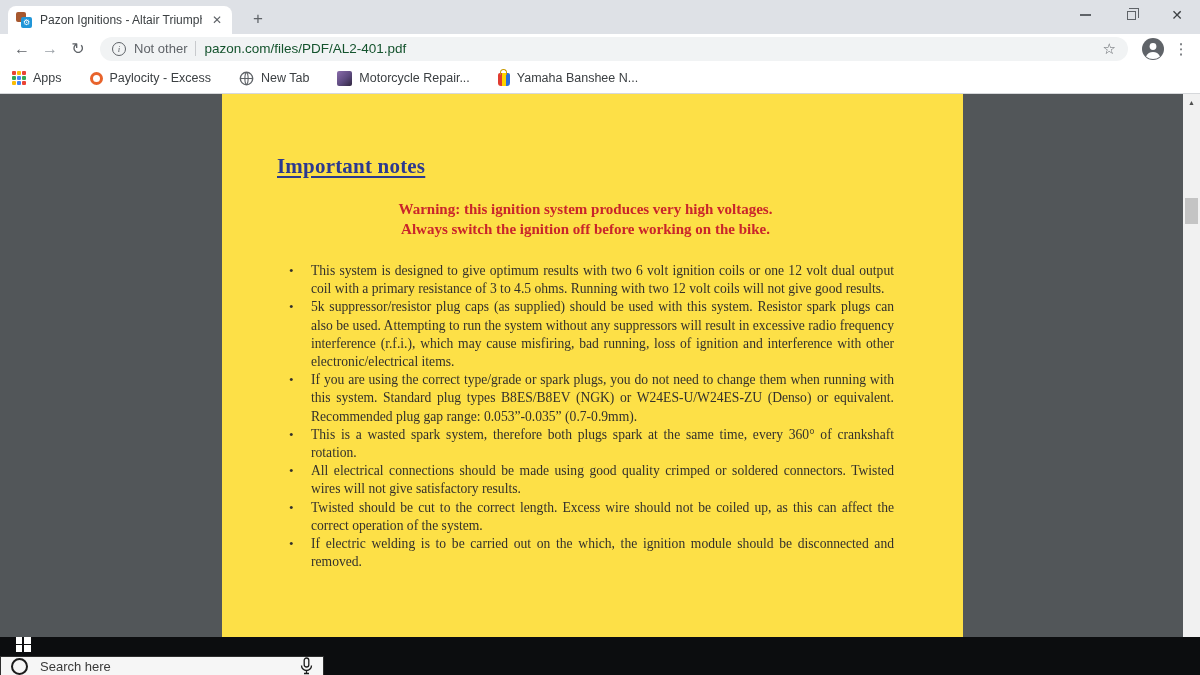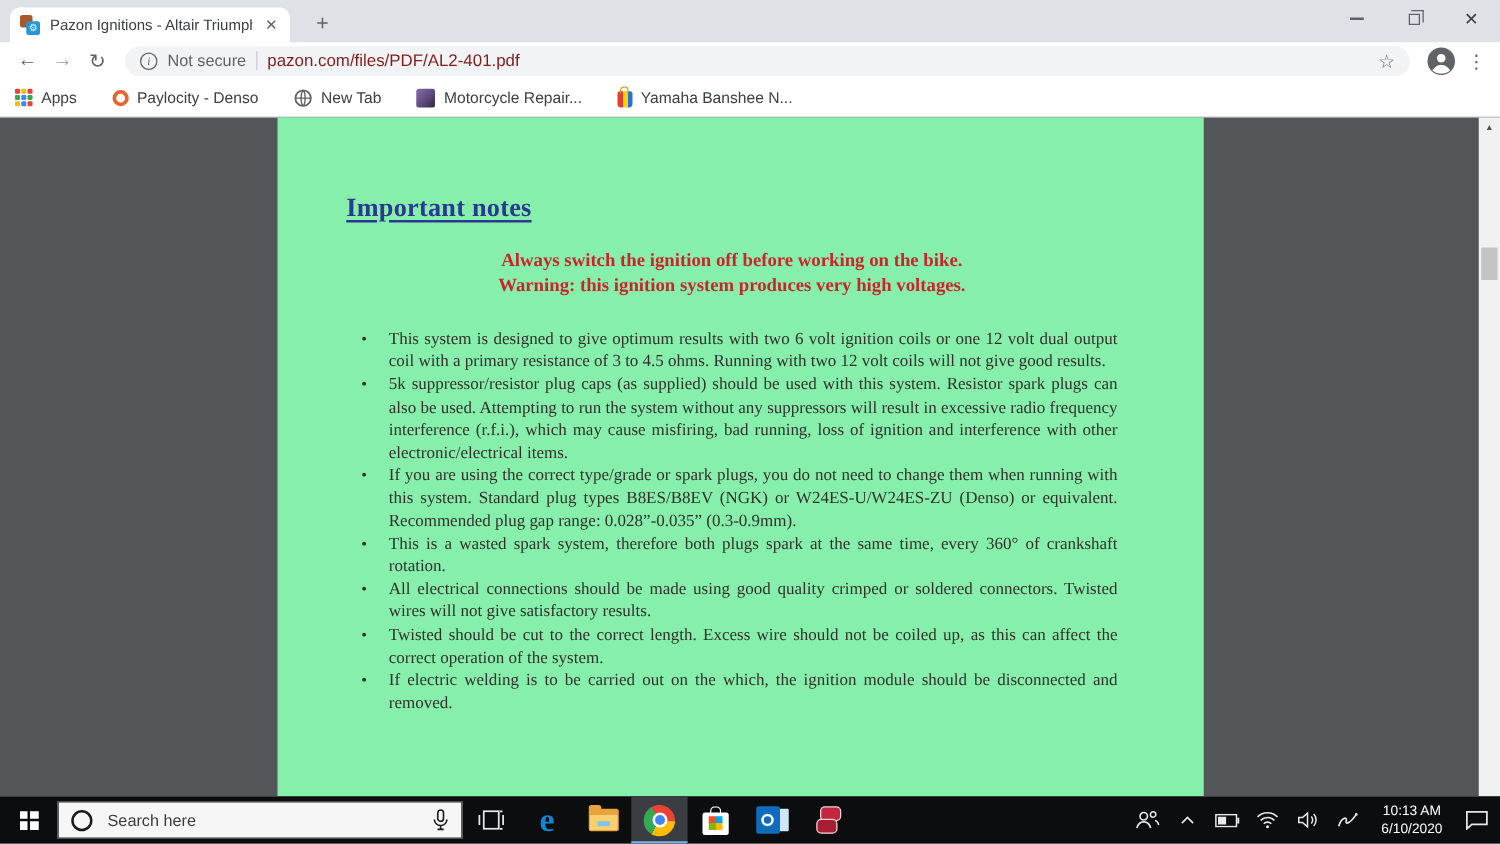--- a/index.html
+++ b/index.html
@@ -31,21 +31,21 @@
          display: flex; align-items: center; padding: 0 8px; }
   .nav-icon { width: 28px; height: 26px; display: flex; align-items: center; justify-content: center;
          font-size: 16px; color: #5f6368; }
   .nav-icon.fwd { color: #9aa0a6; }
   .omnibox { flex: 1; height: 24px; background: #f1f3f4; border-radius: 13px; margin: 0 8px;
          display: flex; align-items: center; padding: 0 12px; gap: 8px; min-width: 0; }
   .info-circle { width: 14px; height: 14px; border: 1.4px solid #5f6368; border-radius: 50%; color: #5f6368;
          font-size: 9px; font-style: italic; font-family: "Liberation Serif", serif; display: flex; align-items: center; justify-content: center; flex: 0 0 auto; }
   .security-label { font-size: 13px; color: #5f6368; white-space: nowrap; }
   .omni-sep { width: 1px; height: 15px; background: #c8cacd; flex: 0 0 auto; }
-  .url-text { font-size: 13.5px; color: #7f1d1d; white-space: nowrap; overflow: hidden; flex: 1; }
+  .url-text { font-size: 13.5px; color: #14532d; white-space: nowrap; overflow: hidden; flex: 1; }
   .star-icon { font-size: 15px; color: #5f6368; flex: 0 0 auto; }
   .avatar-btn { width: 26px; height: 26px; display: flex; align-items: center; justify-content: center; margin: 0 4px; }
   .menu-dots { width: 22px; height: 26px; display: flex; align-items: center; justify-content: center;
          font-size: 15px; color: #5f6368; letter-spacing: 0; }
 
   
   .bookmarks { position: absolute; top: 63px; left: 0; right: 0; height: 31px; background: #fff;
          border-bottom: 1px solid #d6d8db; display: flex; align-items: center; padding: 0 12px; gap: 28px; }
   .bm-item { display: flex; align-items: center; gap: 7px; font-size: 12.5px; color: #3c4043; white-space: nowrap; }
   .apps-grid { width: 14px; height: 14px; display: grid; grid-template-columns: repeat(3, 1fr); gap: 1.5px; }
@@ -53,38 +53,38 @@
   .paylocity-ring { width: 13px; height: 13px; border-radius: 50%; border: 3.5px solid #e8632b; background: #fff; }
   .img-favicon { width: 15px; height: 15px; border-radius: 2px;
          background: linear-gradient(135deg, #8a6cab 0%, #5d4a7e 55%, #30263f 100%); }
   .bag-favicon { width: 12px; height: 13px; border-radius: 2px 2px 3px 3px; position: relative; margin-top: 3px;
          background: linear-gradient(90deg, #e03c31 0 34%, #ffd400 34% 67%, #2a6fdb 67%); }
   .bag-favicon::before { content: ""; position: absolute; top: -4px; left: 2.5px; width: 5px; height: 5px;
          border: 1.6px solid #c79a00; border-bottom: none; border-radius: 4px 4px 0 0; }
 
   
   .content { position: absolute; top: 94px; left: 0; right: 0; height: 543px; background: #525659; }
-  .pdf-page { position: absolute; left: 222px; top: 0; width: 741px; height: 543px; background: #86efac; overflow: hidden; }
+  .pdf-page { position: absolute; left: 222px; top: 0; width: 741px; height: 543px; background: #fde047; overflow: hidden; }
   .page-inner { padding: 60px 69px 0 55px; font-family: "Liberation Serif", serif; color: #33302c; }
   .pdf-heading { margin: 0; font-size: 21px; font-weight: bold; color: #2b3990; text-decoration: underline;
          text-underline-offset: 3px; display: inline-block; letter-spacing: 0.2px; }
   .pdf-warning { margin-top: 20px; text-align: center; color: #c9252b; font-weight: bold; font-size: 15px; line-height: 20px; }
   .notes-list { margin: 23px 0 0 0; padding: 0 0 0 34px; }
   .notes-list li { list-style: none; position: relative; font-size: 13.6px; line-height: 18.2px;
          text-align: justify; color: #33302c; }
   .notes-list li::before { content: "\2022"; position: absolute; left: -22px; top: 0; font-size: 13px; }
 
   
   .scrollbar { position: absolute; right: 0; top: 0; width: 17px; height: 543px; background: #f1f1f1; }
   .scroll-up { height: 16px; display: flex; align-items: center; justify-content: center; color: #505050; font-size: 7px; }
   .scroll-thumb { position: absolute; left: 2px; top: 104px; width: 13px; height: 26px; background: #c4c4c4; }
 
   
   .taskbar { position: absolute; bottom: 0; left: 0; right: 0; height: 38px; background: #0c0d0f;
-         display: flex; align-items: stretch; }
+         display: flex; align-items: stretch; flex-direction: column; }
   .tb-btn { width: 46px; display: flex; align-items: center; justify-content: center; }
   .win-logo { width: 15px; height: 15px; display: grid; grid-template-columns: 1fr 1fr; gap: 1.5px; }
   .win-logo span { background: #fff; }
   .tb-search { width: 324px; margin: 4px 0; background: #f6f6f6; border: 1px solid #2e2e2e;
          display: flex; align-items: center; padding: 0 10px; gap: 10px; }
   .cortana-ring { width: 17px; height: 17px; border: 2.4px solid #1b1b1b; border-radius: 50%; flex: 0 0 auto; }
   .tb-search input { flex: 1; border: none; outline: none; background: transparent; font-size: 13px; color: #111;
          font-family: "Liberation Sans", sans-serif; }
   .tb-search input::placeholder { color: #3a3a3a; opacity: 1; }
   .tb-app { width: 45px; display: flex; align-items: center; justify-content: center; position: relative; }
@@ -152,21 +152,21 @@
         </div>
     </div>
   </div>
 
   <div class="toolbar">
     <div class="nav-icon">←</div>
     <div class="nav-icon fwd">→</div>
     <div class="nav-icon">↻</div>
     <div class="omnibox">
       <span class="info-circle">i</span>
-      <span class="security-label">Not secure</span>
+      <span class="security-label">Not other</span>
       <span class="omni-sep"></span>
       <span class="url-text">pazon.com/files/PDF/AL2-401.pdf</span>
       <span class="star-icon">☆</span>
     </div>
     <div class="avatar-btn">
       <svg width="24" height="24" viewBox="0 0 24 24">
         <circle cx="12" cy="12" r="11" fill="#5f6368"></circle>
         <circle cx="12" cy="9.5" r="3.4" fill="#fff"></circle>
         <path d="M5 19.5c1.4-3.2 4-4.6 7-4.6s5.6 1.4 7 4.6a11 11 0 0 1-14 0z" fill="#fff"></path>
       </svg>
@@ -184,21 +184,21 @@
           <span style="background:#4285f4"></span>
           <span style="background:#34a853"></span>
         <span style="background:#fbbc05"></span>
           <span style="background:#4285f4"></span>
           <span style="background:#ea4335"></span>
       </span>
       <span>Apps</span>
     </div>
     <div class="bm-item">
       <span class="paylocity-ring"></span>
-      <span>Paylocity - Denso</span>
+      <span>Paylocity - Excess</span>
     </div>
     <div class="bm-item">
       <svg width="15" height="15" viewBox="0 0 16 16">
         <circle cx="8" cy="8" r="6.6" fill="none" stroke="#5f6368" stroke-width="1.5"></circle>
         <path d="M1.6 8h12.8 M8 1.5c-2.3 1.8-2.3 11.2 0 13 M8 1.5c2.3 1.8 2.3 11.2 0 13" fill="none" stroke="#5f6368" stroke-width="1.2"></path>
       </svg>
       <span>New Tab</span>
     </div>
     <div class="bm-item">
       <span class="img-favicon"></span>
@@ -208,27 +208,27 @@
       <span class="bag-favicon"></span>
       <span>Yamaha Banshee N...</span>
     </div>
   </div>
 
   <div class="content">
     <div class="pdf-page">
       <div class="page-inner">
         <h1 class="pdf-heading">Important notes</h1>
         <div class="pdf-warning">
+          <div>Warning: this ignition system produces very high voltages.</div>
           <div>Always switch the ignition off before working on the bike.</div>
-          <div>Warning: this ignition system produces very high voltages.</div>
         </div>
         <ul class="notes-list">
             <li>This system is designed to give optimum results with two 6 volt ignition coils or one 12 volt dual output coil with a primary resistance of 3 to 4.5 ohms. Running with two 12 volt coils will not give good results.</li>
             <li>5k suppressor/resistor plug caps (as supplied) should be used with this system. Resistor spark plugs can also be used. Attempting to run the system without any suppressors will result in excessive radio frequency interference (r.f.i.), which may cause misfiring, bad running, loss of ignition and interference with other electronic/electrical items.</li>
-            <li>If you are using the correct type/grade or spark plugs, you do not need to change them when running with this system. Standard plug types B8ES/B8EV (NGK) or W24ES-U/W24ES-ZU (Denso) or equivalent. Recommended plug gap range: 0.028”-0.035” (0.3-0.9mm).</li>
+            <li>If you are using the correct type/grade or spark plugs, you do not need to change them when running with this system. Standard plug types B8ES/B8EV (NGK) or W24ES-U/W24ES-ZU (Denso) or equivalent. Recommended plug gap range: 0.053”-0.035” (0.7-0.9mm).</li>
             <li>This is a wasted spark system, therefore both plugs spark at the same time, every 360° of crankshaft rotation.</li>
             <li>All electrical connections should be made using good quality crimped or soldered connectors. Twisted wires will not give satisfactory results.</li>
             <li>Twisted should be cut to the correct length. Excess wire should not be coiled up, as this can affect the correct operation of the system.</li>
             <li>If electric welding is to be carried out on the which, the ignition module should be disconnected and removed.</li>
           </ul>
       </div>
     </div>
     <div class="scrollbar">
       <div class="scroll-up">▲</div>
       <div class="scroll-thumb"></div>

